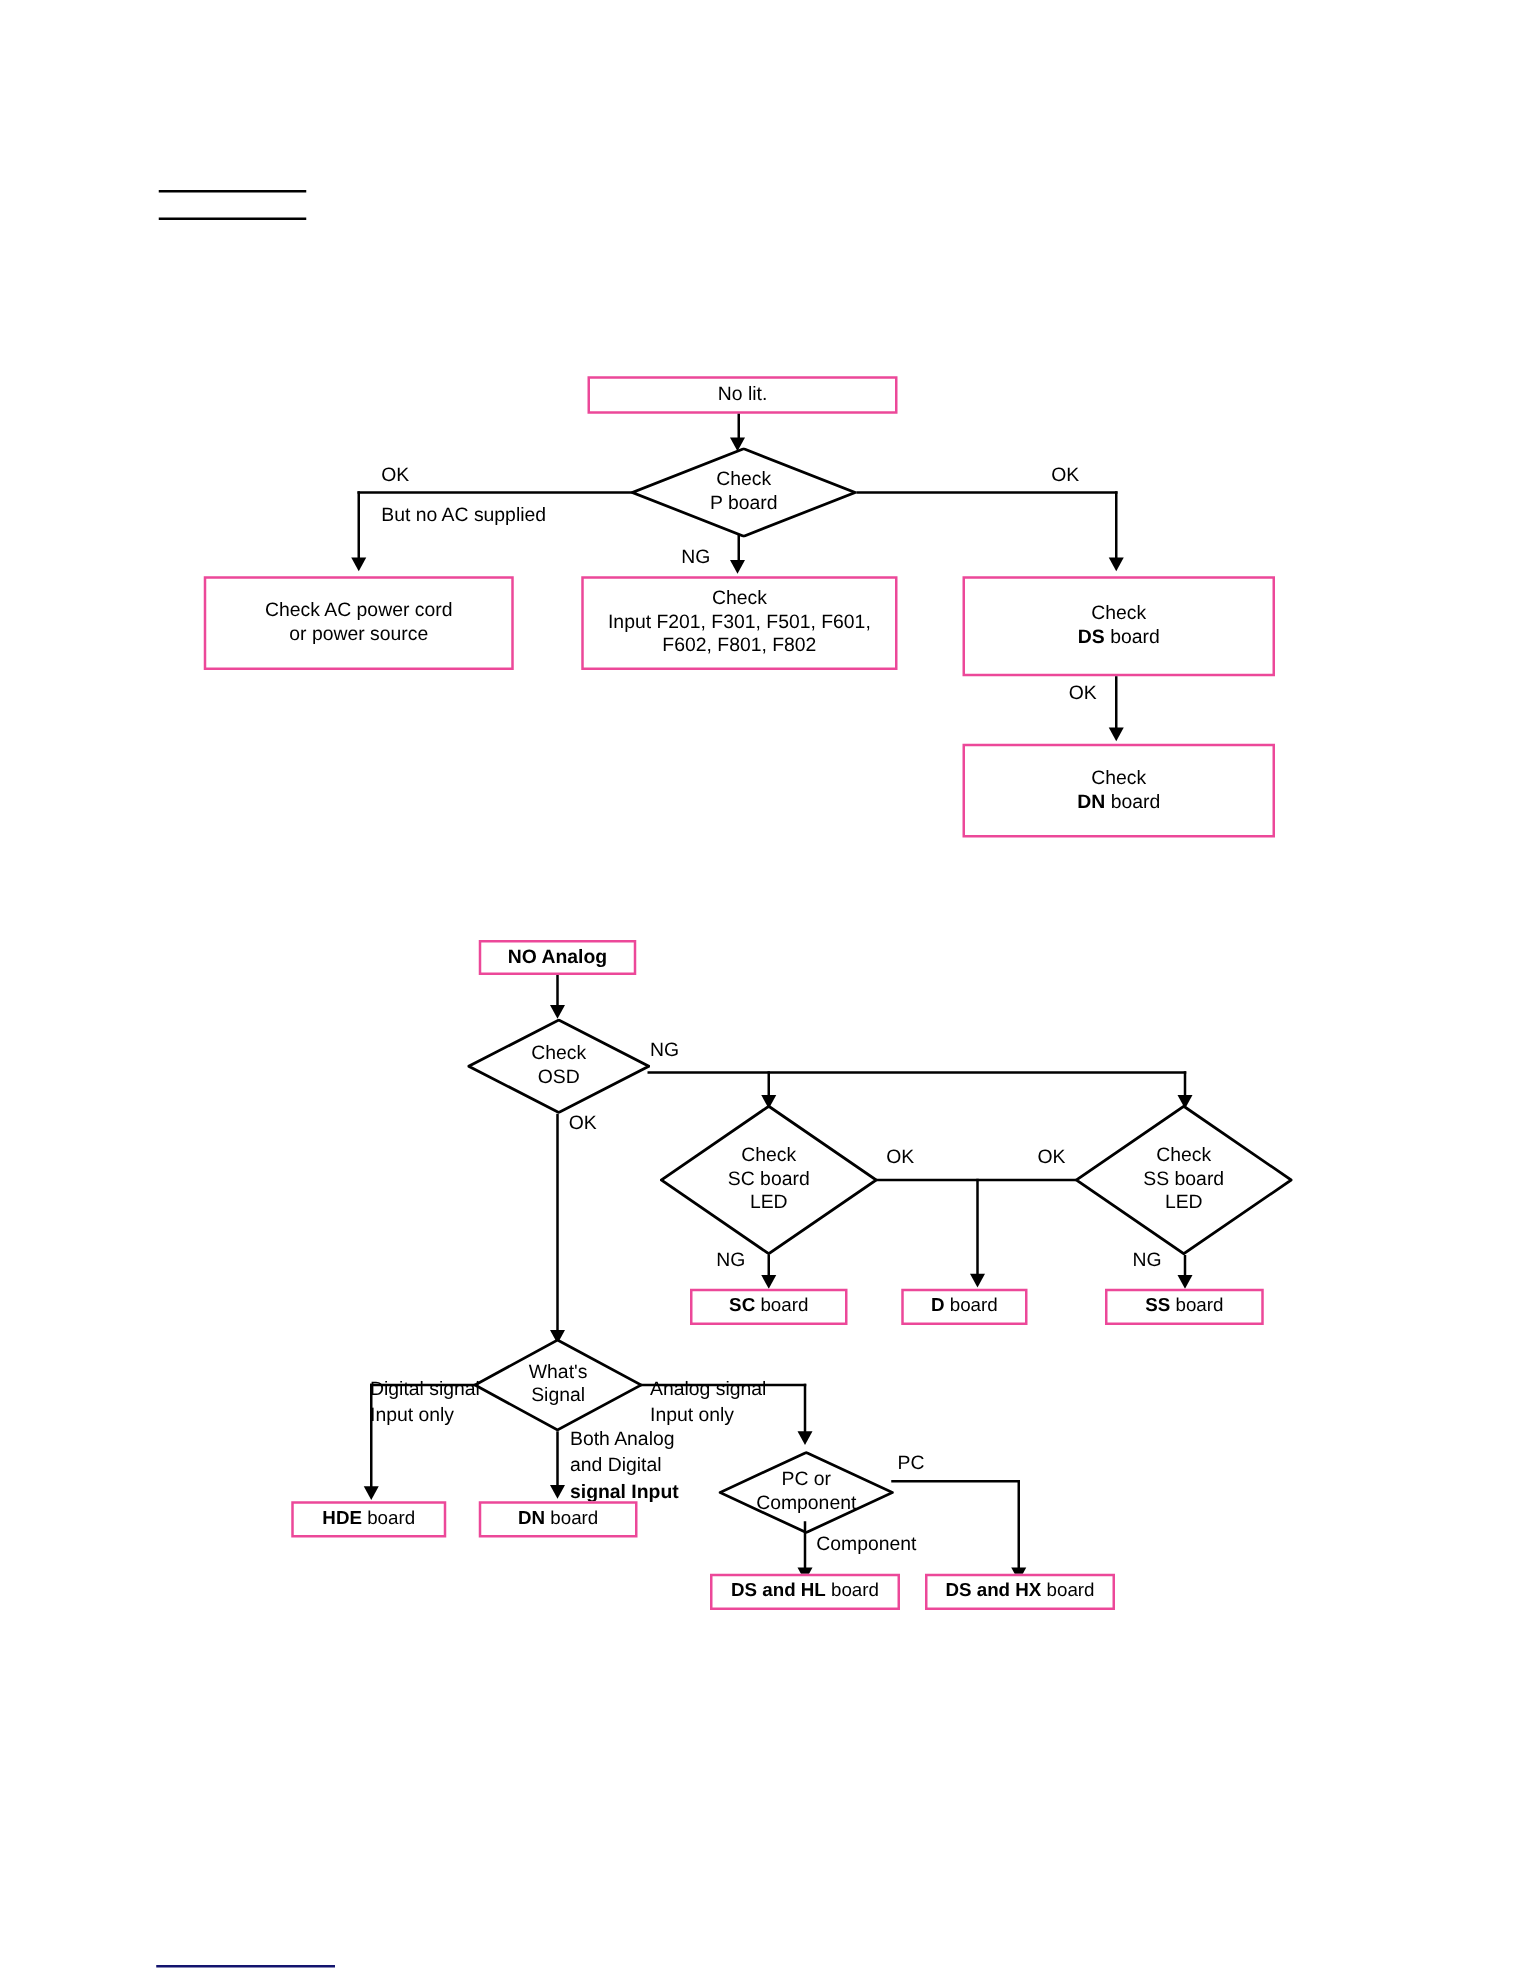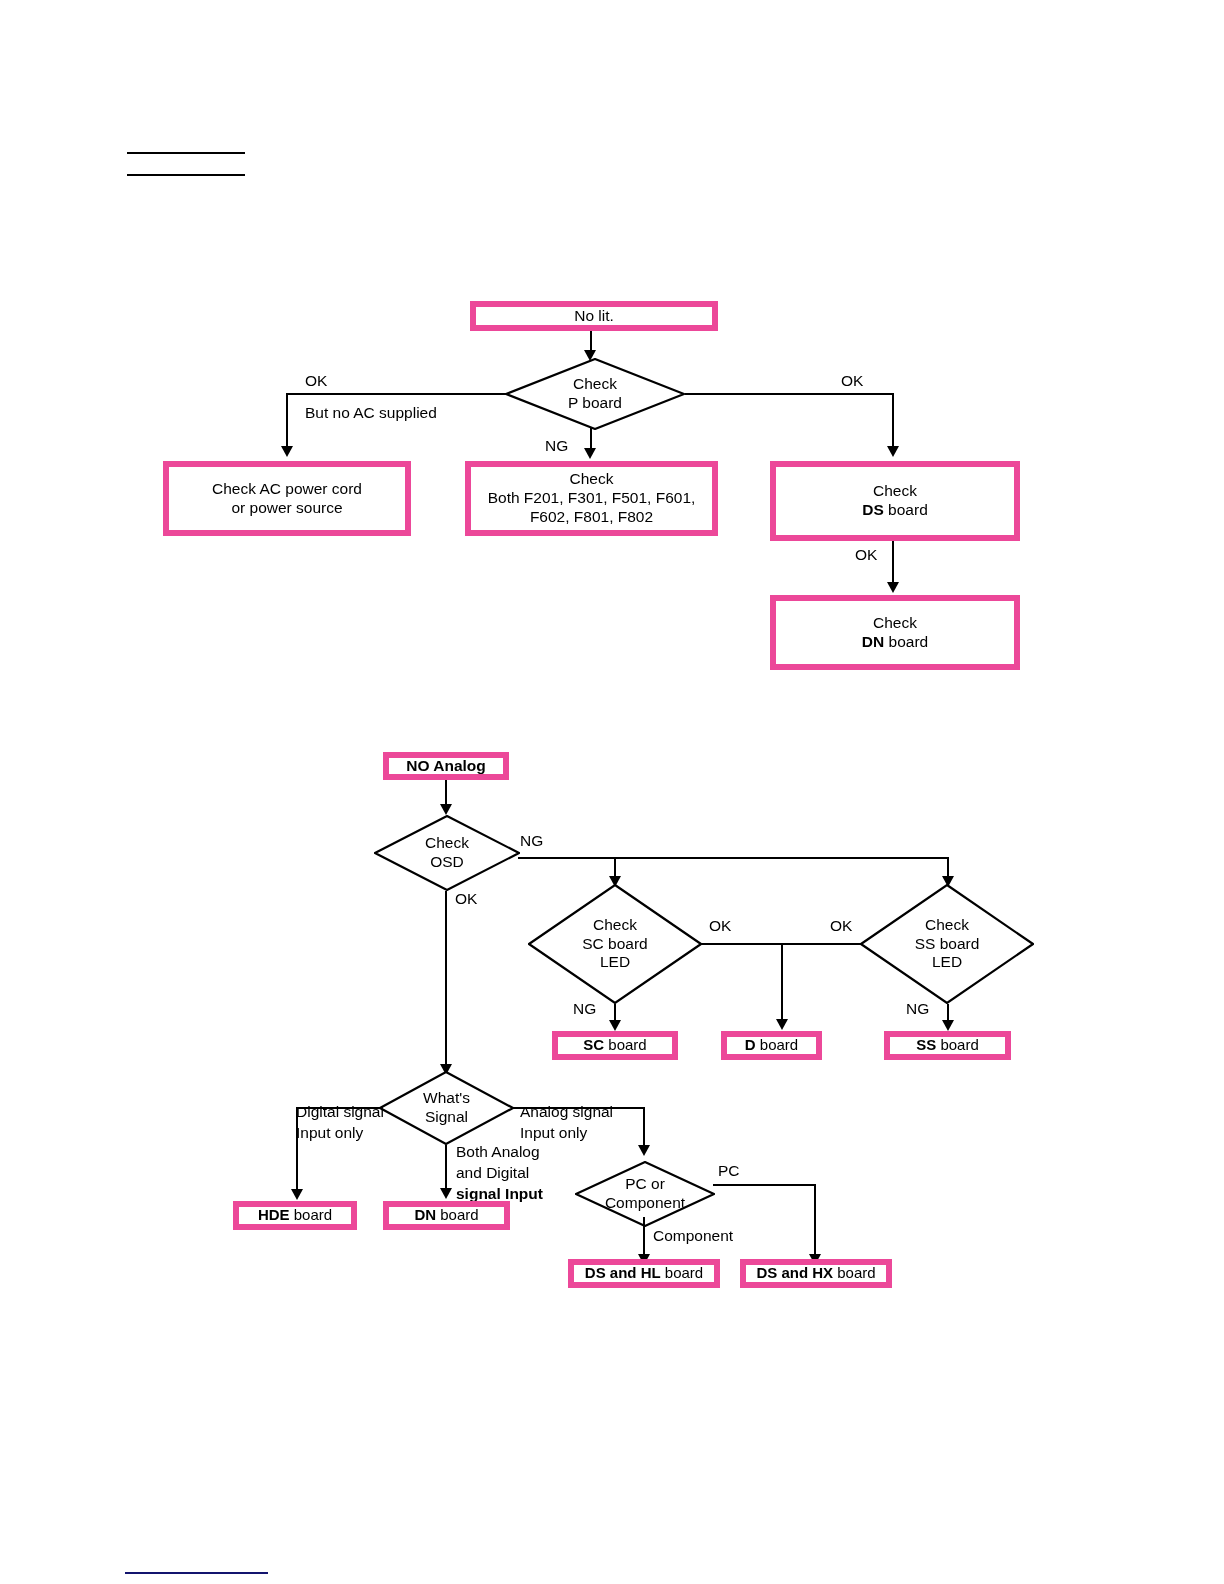--- a/index.html
+++ b/index.html
@@ -4,21 +4,21 @@
 <style>
   html,body{margin:0;padding:0;background:#fff;}
   body{width:1224px;height:1584px;position:relative;
        font-family:"Liberation Sans",sans-serif;color:#000;}
   .page{position:absolute;inset:0;width:1224px;height:1584px;overflow:hidden;background:#fff;}
 
   .rule{position:absolute;background:#000;}
   .rule-footer{position:absolute;background:#13146e;}
 
   
-  .box{position:absolute;border:6px solid #ec4899;background:#fff;
+  .box{position:absolute;border:2px solid #ec4899;background:#fff;
        display:flex;align-items:center;justify-content:center;
        text-align:center;line-height:1.22;font-size:15.5px;box-sizing:border-box;}
   .box.small{font-size:15px;}
   .box b{font-weight:bold;}
 
   .dia{position:absolute;}
   .dia .shape{position:absolute;inset:0;}
   .dia .lbl{position:absolute;inset:0;display:flex;flex-direction:column;
             align-items:center;justify-content:center;text-align:center;
             font-size:15.5px;line-height:1.2;}
@@ -75,21 +75,21 @@
     <div class="arw arw-d" style="left:887px;top:446px;"></div>
     <div class="tag" style="left:841px;top:372px;">OK</div>
 
     <div class="box" style="left:163px;top:461px;width:248px;height:75px;flex-direction:column;">
       <span>Check AC power cord</span>
       <span>or power source</span>
     </div>
 
     <div class="box" style="left:465px;top:461px;width:253px;height:75px;flex-direction:column;">
       <span>Check</span>
-      <span>Both  F201, F301, F501, F601,</span>
+      <span>Input  F201, F301, F501, F601,</span>
       <span>F602, F801, F802</span>
     </div>
 
     <div class="box" style="left:770px;top:461px;width:250px;height:80px;flex-direction:column;">
       <span>Check</span>
       <span>
         <b>DS</b><span> board</span>
       </span>
     </div>
 

